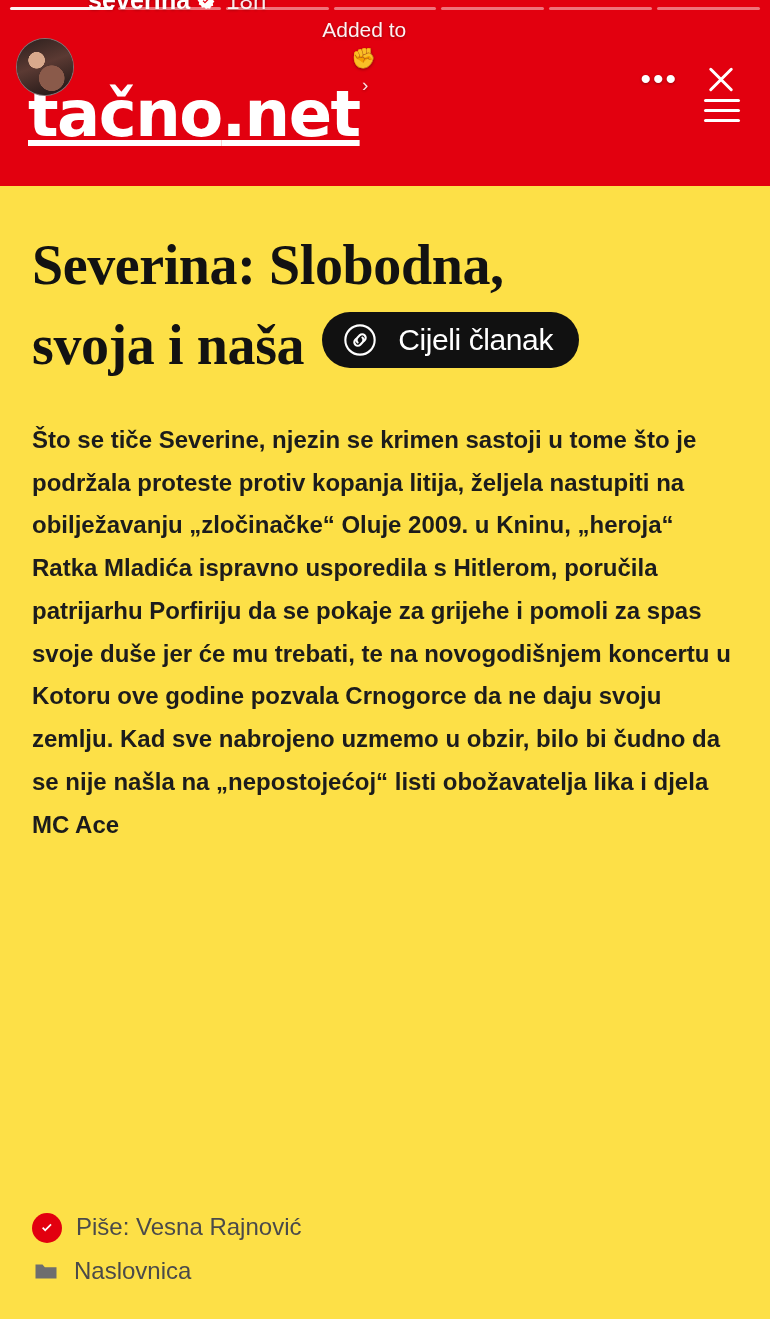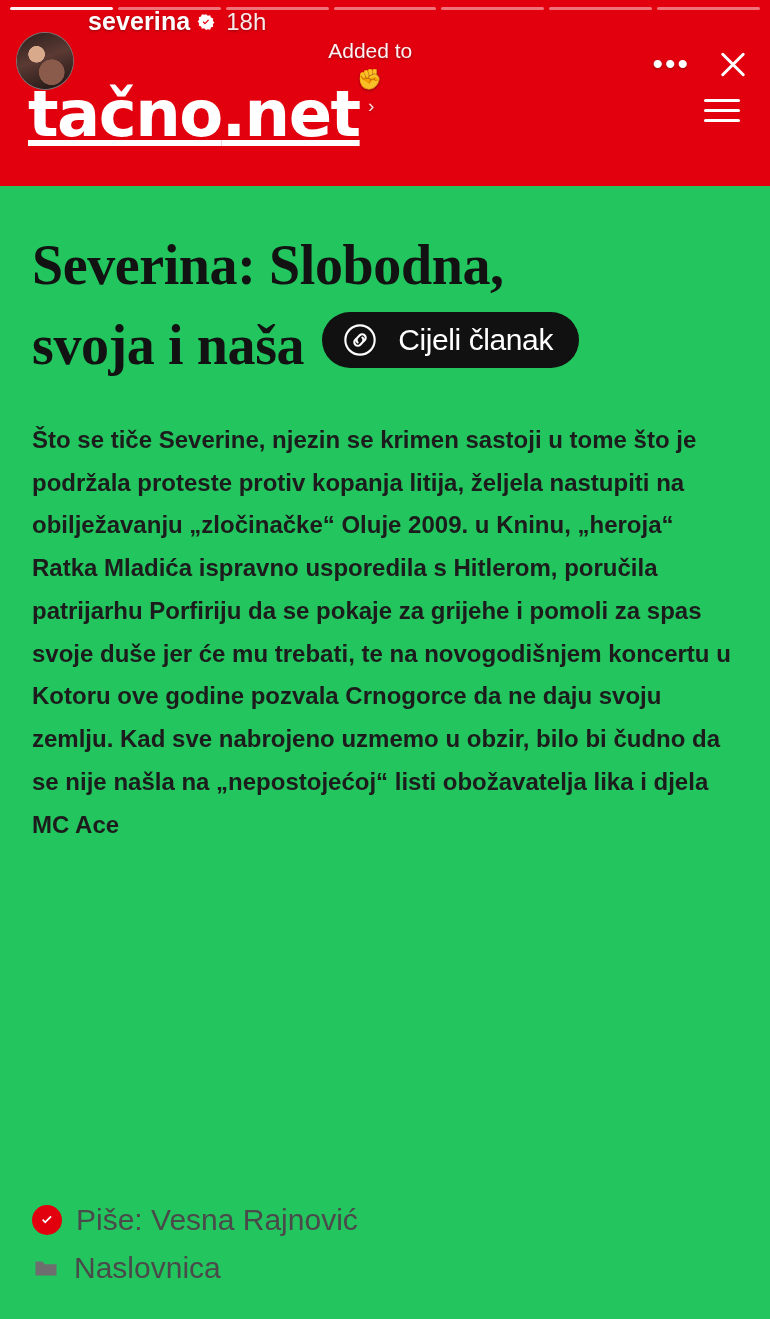--- a/index.html
+++ b/index.html
@@ -34,24 +34,24 @@
   }
   .progress-seg.filled {
     background: rgba(255,255,255,0.95);
   }
 
   
   .story-header {
     position: absolute;
     top: 18px;
     left: 0;
-    right: 4px;
+    right: 16px;
     height: 78px;
     display: flex;
-    align-items: center;
+    align-items: flex-end;
     padding: 6px 16px 0 16px;
     box-sizing: border-box;
     z-index: 30;
   }
   .avatar {
     width: 56px;
     height: 56px;
     border-radius: 50%;
     overflow: hidden;
     flex: 0 0 auto;
@@ -196,21 +196,21 @@
   .hamburger span:nth-child(2) { top: 13px; }
   .hamburger span:nth-child(3) { top: 23px; }
 
   
   .article {
     position: absolute;
     top: 186px;
     left: 0;
     right: 0;
     bottom: 0;
-    background: #22c55e;
+    background: #fde047;
     padding: 40px 32px 0 32px;
     box-sizing: border-box;
   }
   .headline {
     font-family: "Liberation Serif", serif;
     font-weight: 700;
     font-size: 56px;
     line-height: 1.42;
     color: #121212;
     margin: 0;
@@ -258,24 +258,24 @@
     bottom: 34px;
   }
   .meta-row {
     display: flex;
     align-items: center;
     gap: 16px;
   }
   .meta-row + .meta-row { margin-top: 14px; }
   .meta-item {
     display: flex;
-    align-items: center;
+    align-items: flex-start;
     gap: 14px;
     color: #4a4a4a;
-    font-size: 30px;
+    font-size: 24px;
   }
   .meta-item.author { width: 340px; }
   .check-badge {
     width: 30px;
     height: 30px;
     border-radius: 50%;
     background: #e2000f;
     display: inline-flex;
     align-items: center;
     justify-content: center;

